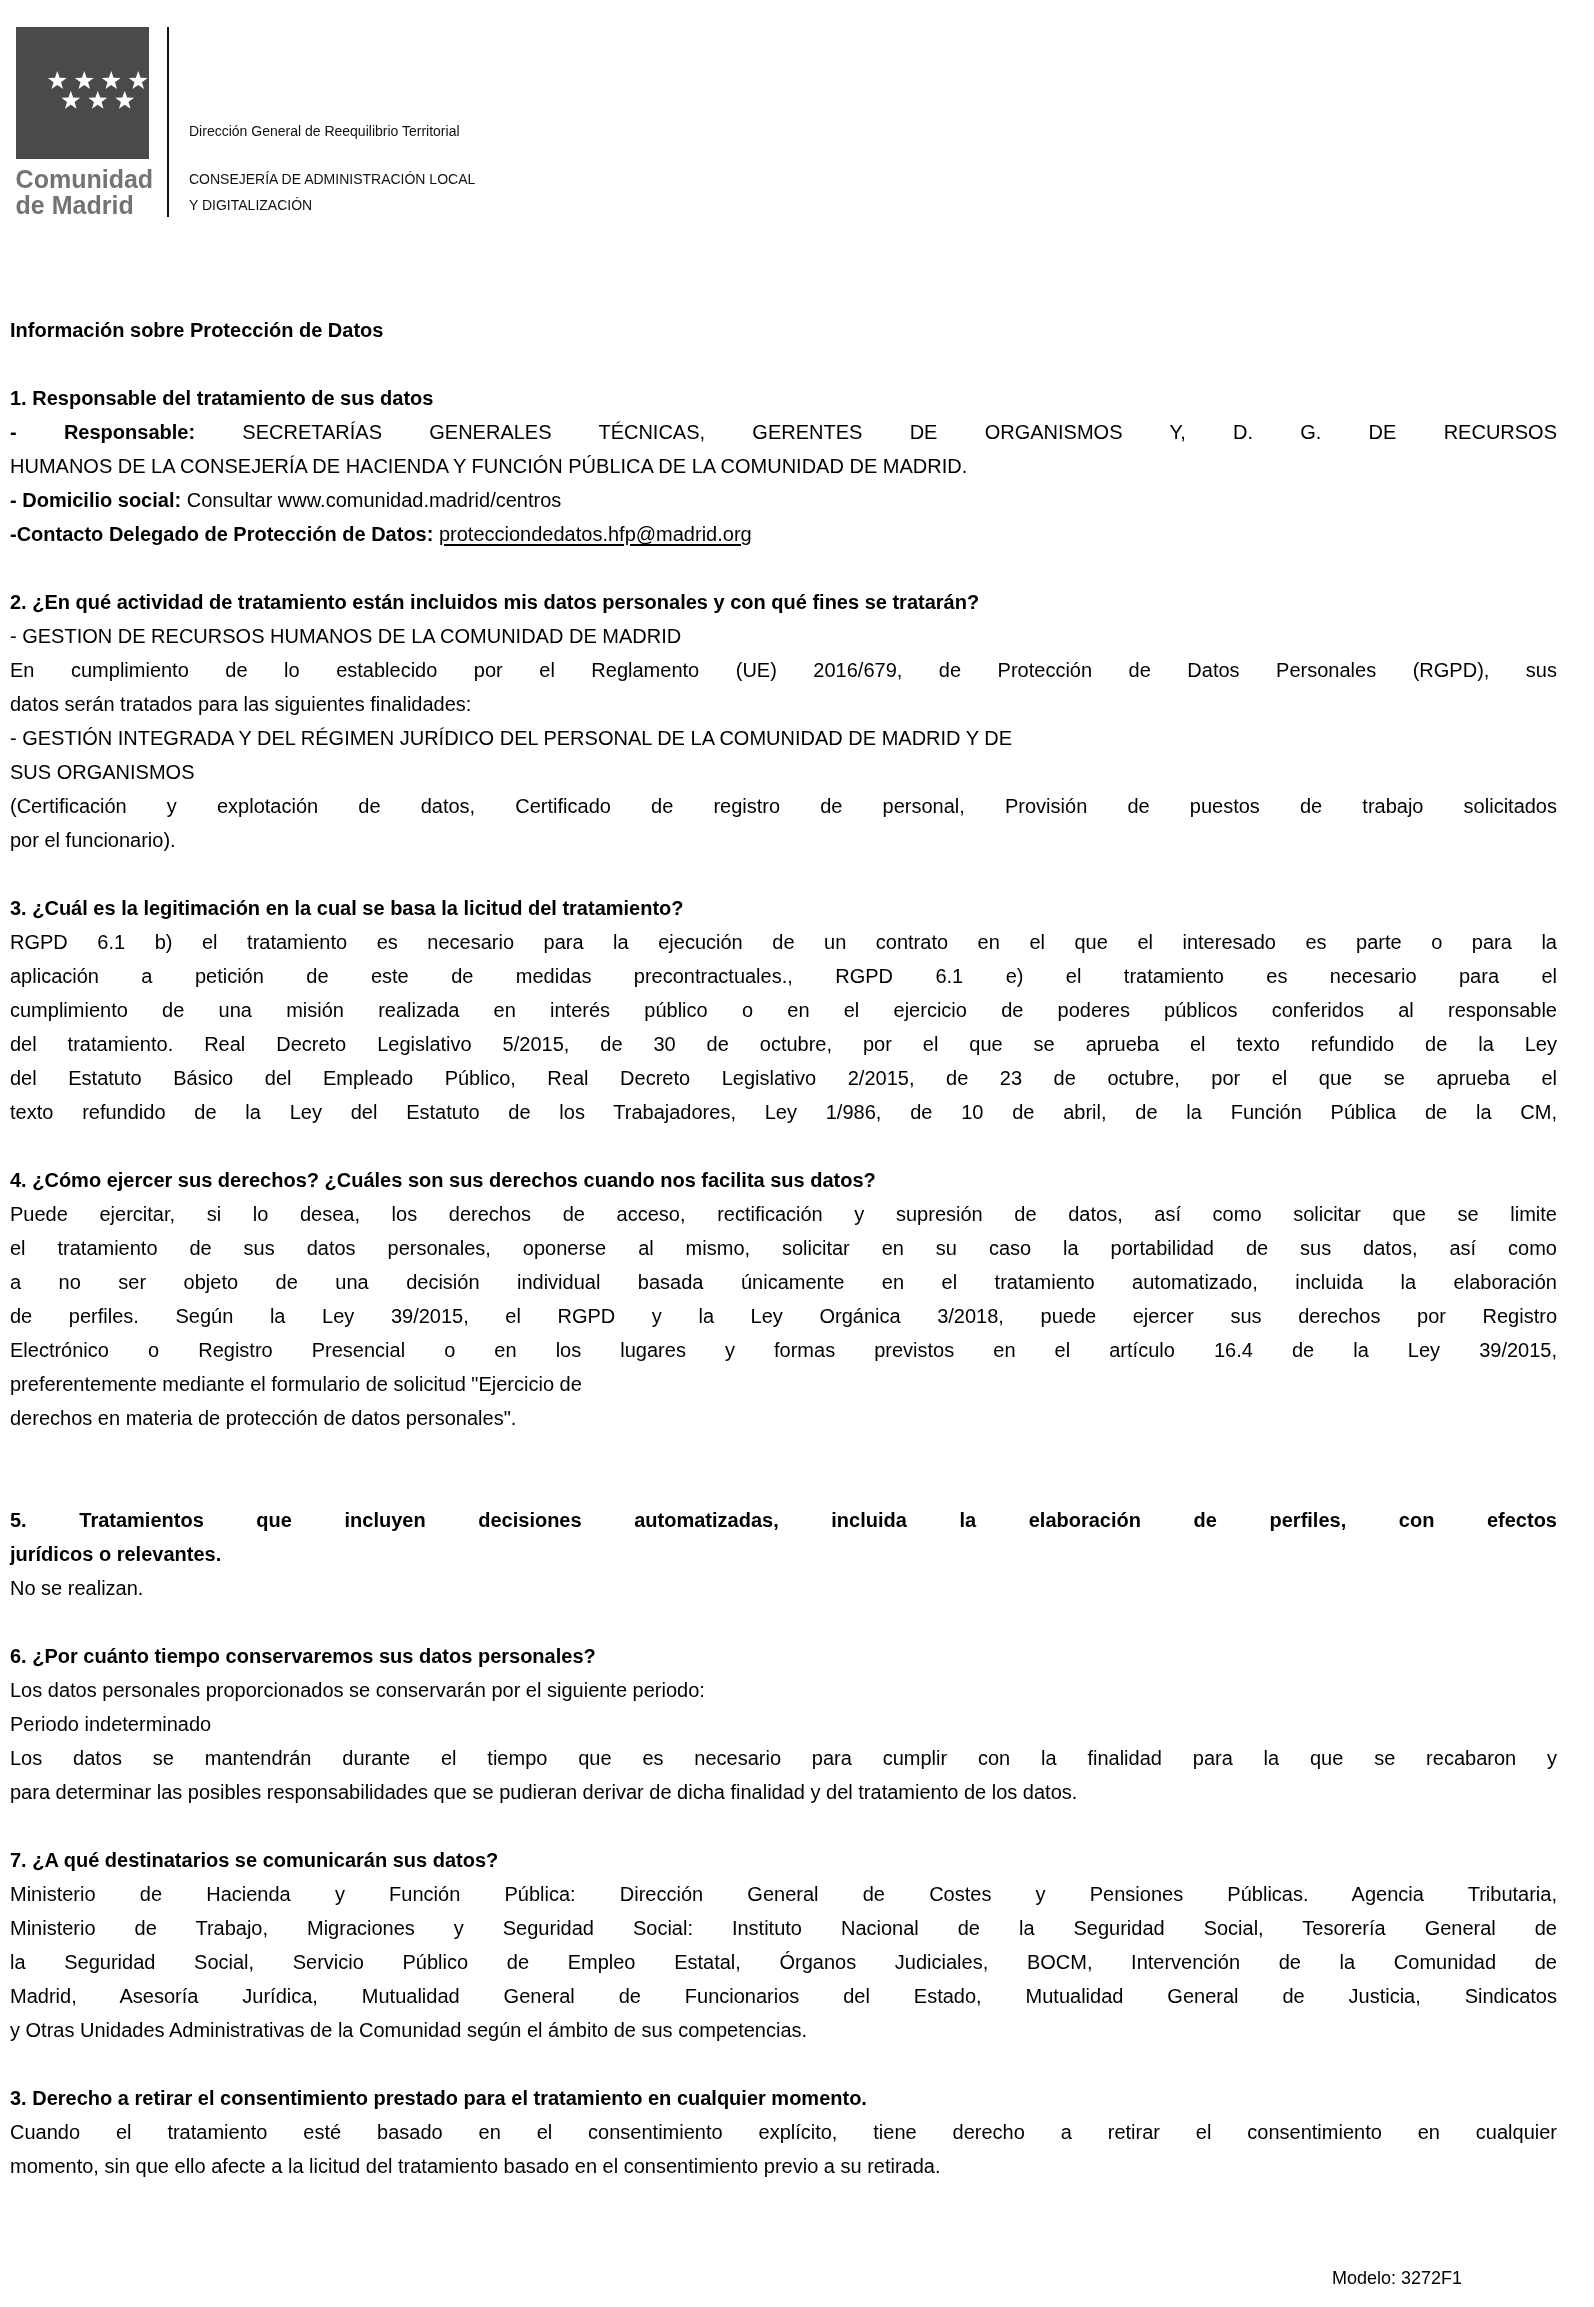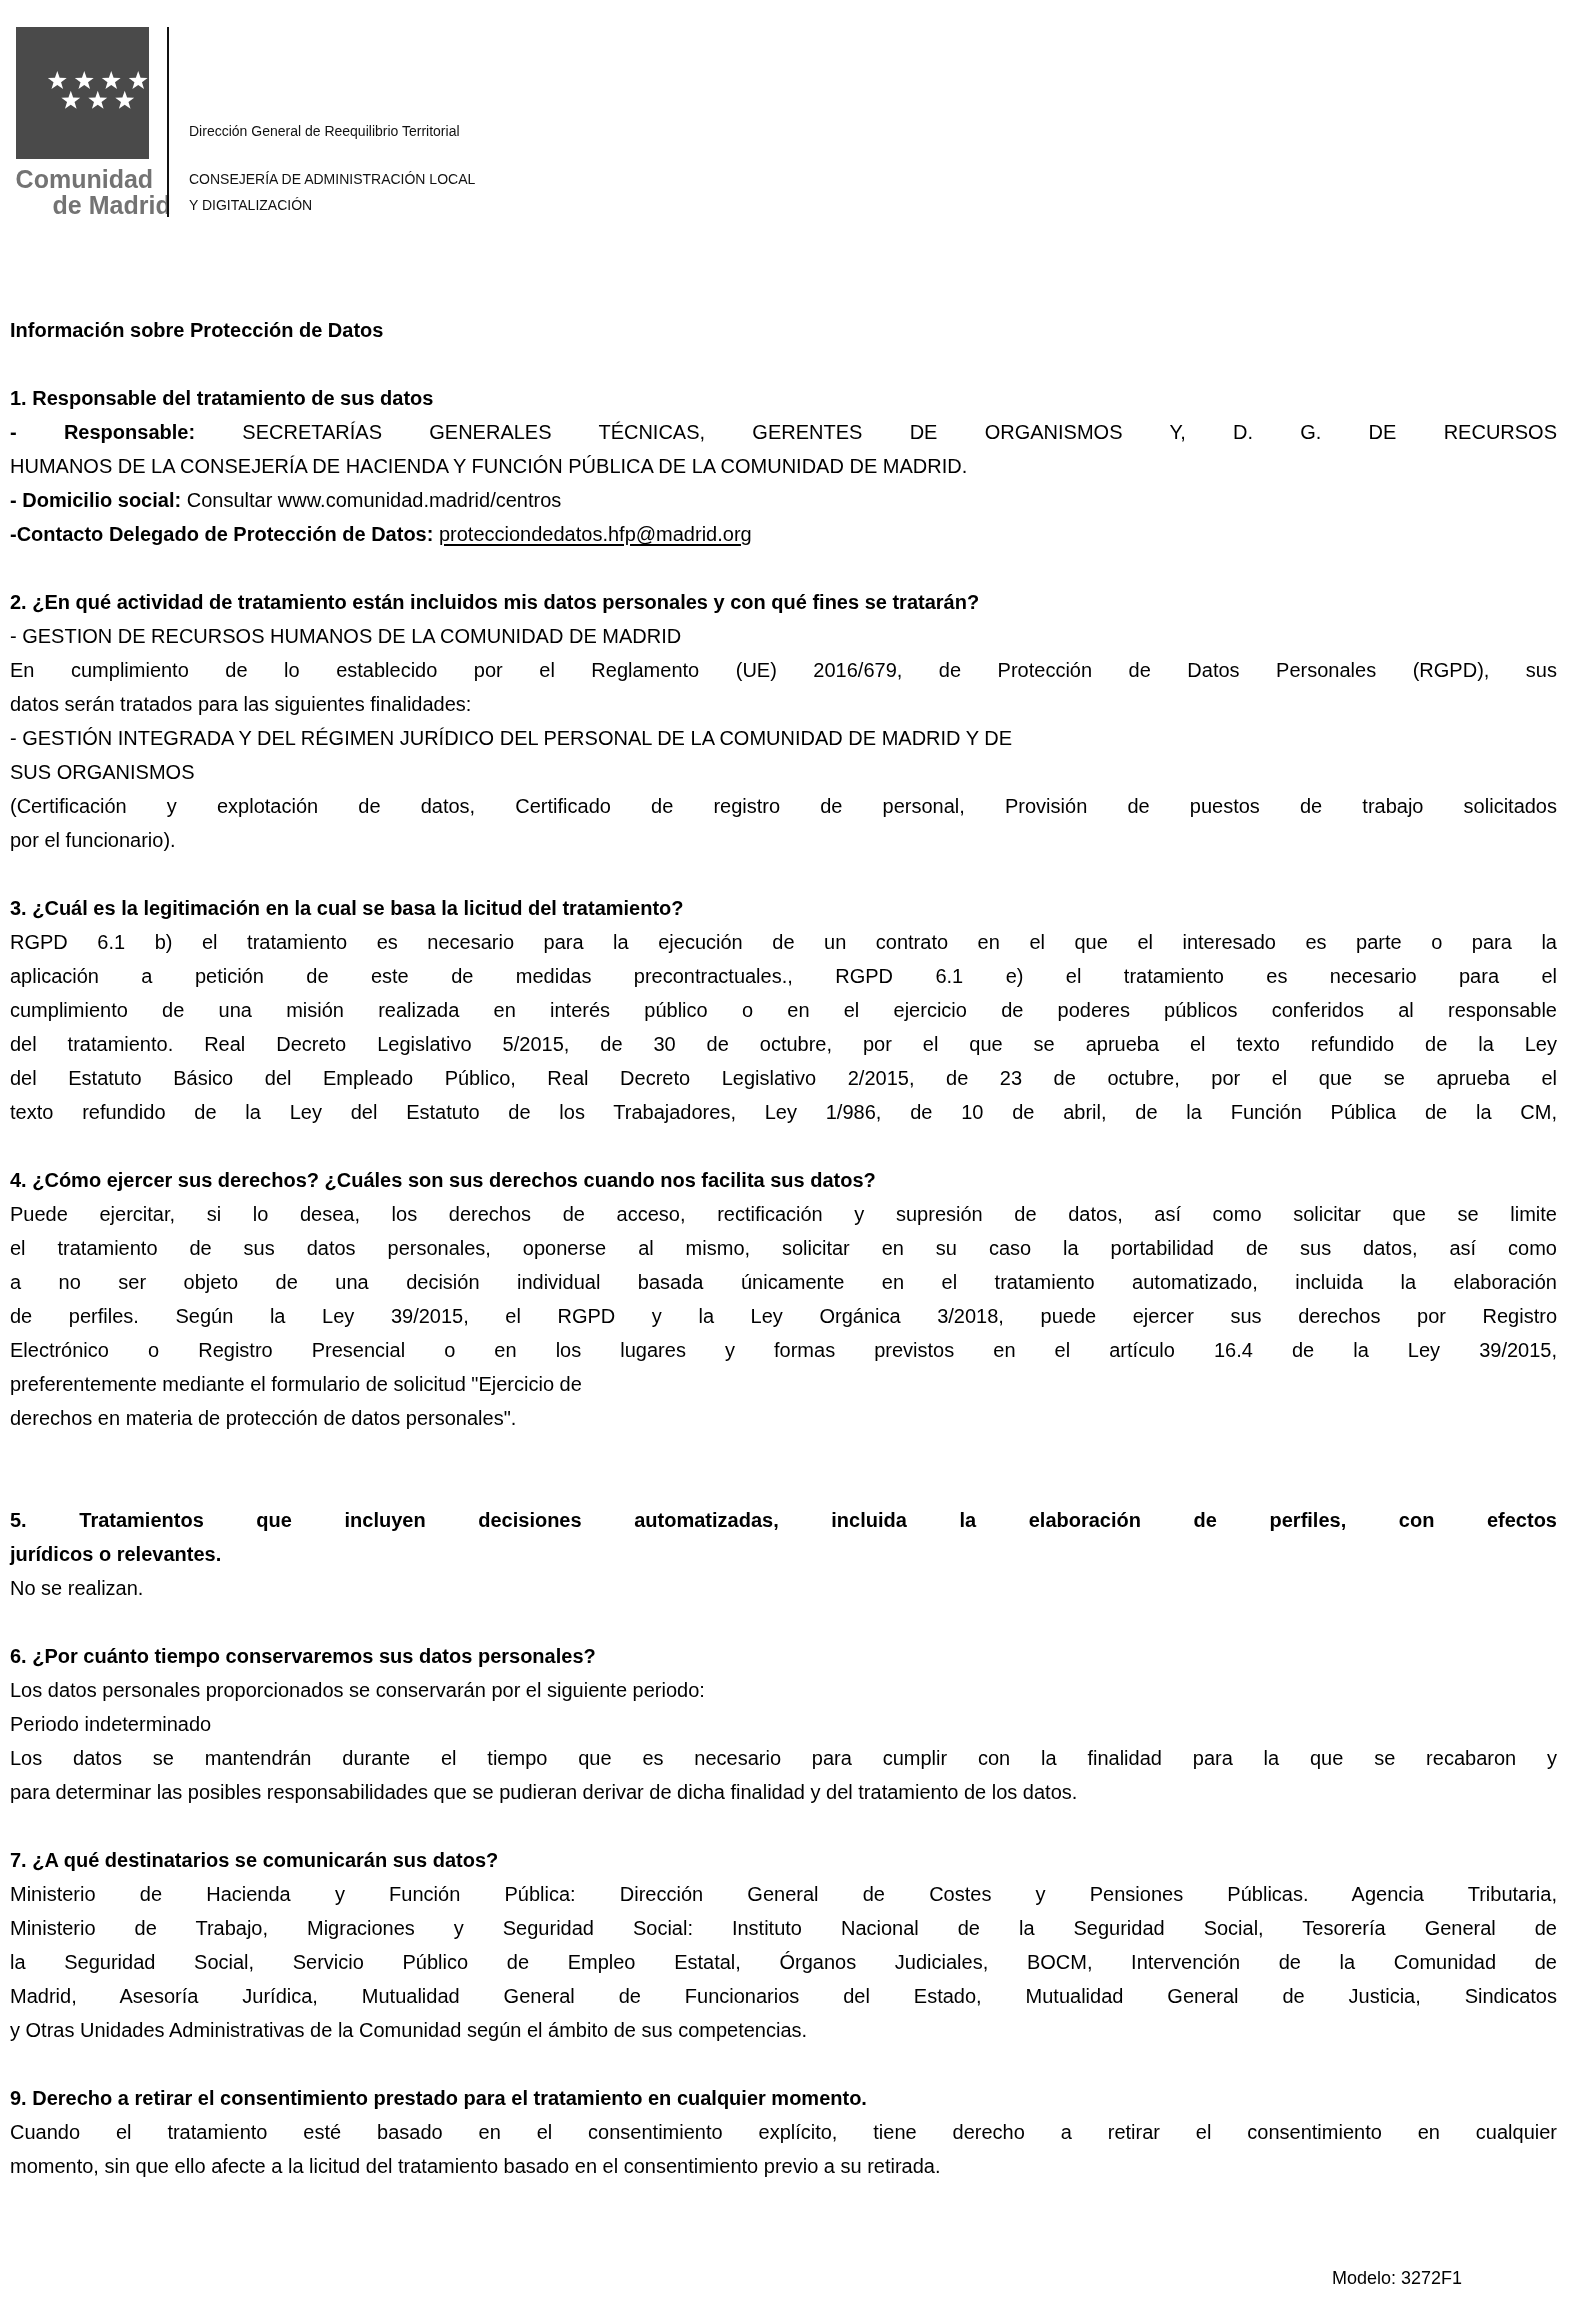--- a/index.html
+++ b/index.html
@@ -30,21 +30,21 @@
       <use href="#st" x="58" y="76"></use>
       <use href="#st" x="96" y="76"></use>
       <use href="#st" x="134" y="76"></use>
       <use href="#st" x="172" y="76" transform="translate(-0,0)"></use>
       <use href="#st" x="77" y="104"></use>
       <use href="#st" x="115" y="104"></use>
       <use href="#st" x="153" y="104"></use>
     </svg>
   </div>
   <div class="logo-word" style="top:167px;">Comunidad</div>
-  <div class="logo-word" style="top:193px;margin-left:37px;">de Madrid</div>
+  <div class="logo-word" style="top:193px;">de Madrid</div>
   <div class="vline"></div>
   <div class="hdr" style="top:124px;">Dirección General de Reequilibrio Territorial</div>
   <div class="hdr" style="top:172px;">CONSEJERÍA DE ADMINISTRACIÓN LOCAL</div>
   <div class="hdr" style="top:198px;">Y DIGITALIZACIÓN</div>
 </div>
 
 <div class="body-block" id="doc-body">
     <div class="line"><span class="b">Información sobre Protección de Datos</span></div>
     <div class="line"></div>
     <div class="line"><span class="b">1. Responsable del tratamiento de sus datos</span></div>
@@ -90,19 +90,19 @@
     <div class="line just"><span>Los datos se mantendrán durante el tiempo que es necesario para cumplir con la finalidad para la que se recabaron y</span></div>
     <div class="line"><span>para determinar las posibles responsabilidades que se pudieran derivar de dicha finalidad y del tratamiento de los datos.</span></div>
     <div class="line"></div>
     <div class="line"><span class="b">7. ¿A qué destinatarios se comunicarán sus datos?</span></div>
     <div class="line just"><span>Ministerio de Hacienda y Función Pública: Dirección General de Costes y Pensiones Públicas. Agencia Tributaria,</span></div>
     <div class="line just"><span>Ministerio de Trabajo, Migraciones y Seguridad Social: Instituto Nacional de la Seguridad Social, Tesorería General de</span></div>
     <div class="line just"><span>la Seguridad Social, Servicio Público de Empleo Estatal, Órganos Judiciales, BOCM, Intervención de la Comunidad de</span></div>
     <div class="line just"><span>Madrid, Asesoría Jurídica, Mutualidad General de Funcionarios del Estado, Mutualidad General de Justicia, Sindicatos</span></div>
     <div class="line"><span>y Otras Unidades Administrativas de la Comunidad según el ámbito de sus competencias.</span></div>
     <div class="line"></div>
-    <div class="line"><span class="b">9. Derecho a retirar el consentimiento prestado para el tratamiento en cualquier momento.</span></div>
+    <div class="line"><span class="b">3. Derecho a retirar el consentimiento prestado para el tratamiento en cualquier momento.</span></div>
     <div class="line just"><span>Cuando el tratamiento esté basado en el consentimiento explícito, tiene derecho a retirar el consentimiento en cualquier</span></div>
     <div class="line"><span>momento, sin que ello afecte a la licitud del tratamiento basado en el consentimiento previo a su retirada.</span></div>
   </div>
 
 <div class="footer">Modelo: 3272F1</div>
 
 
 </body></html>

